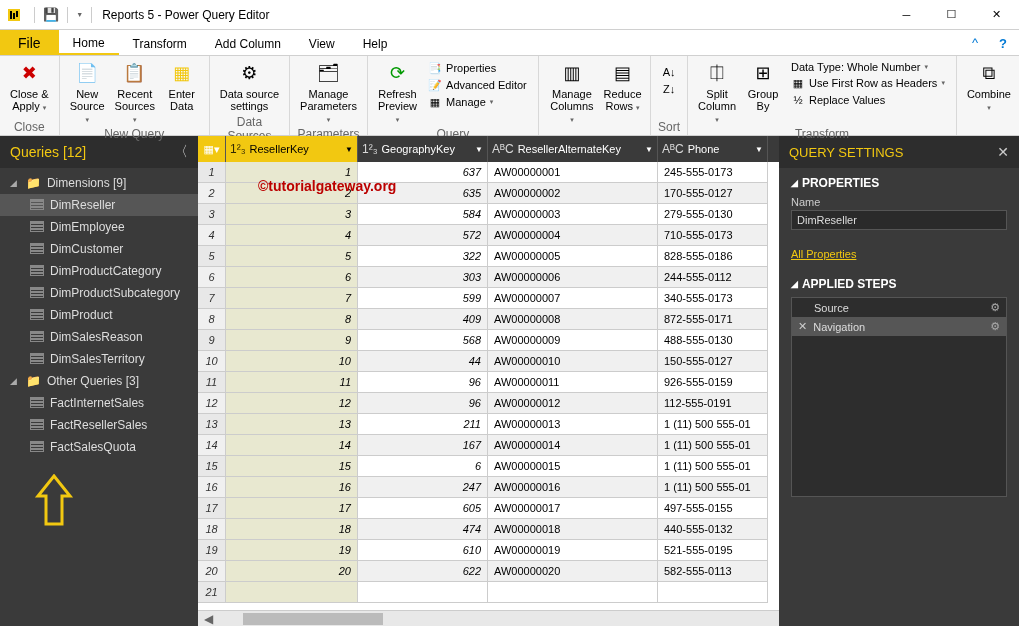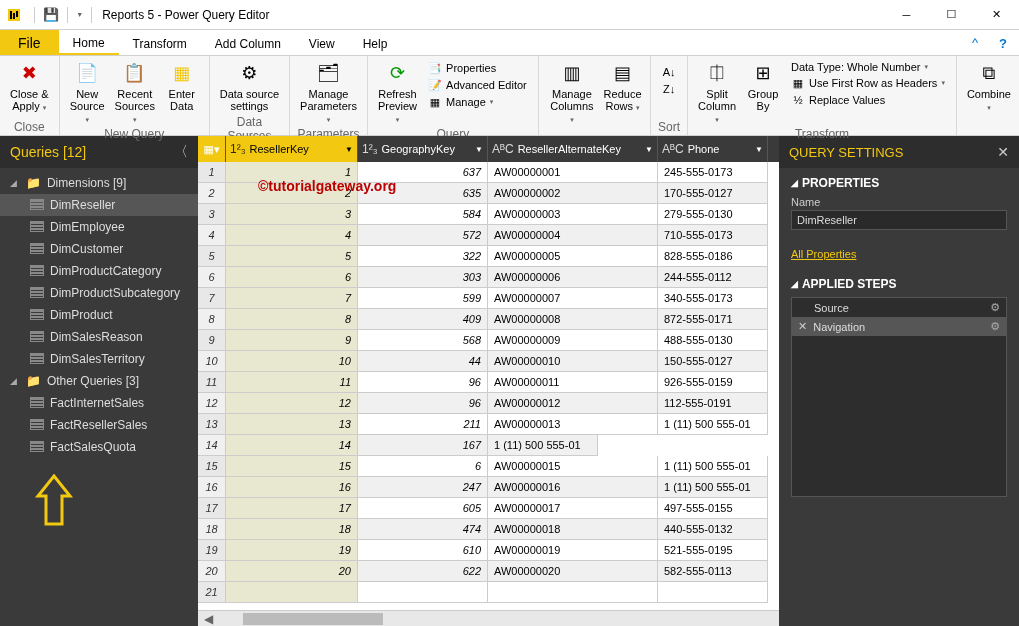--- a/index.html
+++ b/index.html
@@ -463,20 +463,21 @@
           <div class="rownum">13</div>
           <div class="cell c1 num sel">13</div>
           <div class="cell c2 num">211</div>
           <div class="cell c3">AW00000013</div>
           <div class="cell c4">1 (11) 500 555-01</div>
         </div>
         <div class="row">
           <div class="rownum">14</div>
           <div class="cell c1 num sel">14</div>
           <div class="cell c2 num">167</div>
+          <div class="cell c3">AW00000014</div>
           <div class="cell c4">1 (11) 500 555-01</div>
         </div>
         <div class="row">
           <div class="rownum">15</div>
           <div class="cell c1 num sel">15</div>
           <div class="cell c2 num">6</div>
           <div class="cell c3">AW00000015</div>
           <div class="cell c4">1 (11) 500 555-01</div>
         </div>
         <div class="row">

